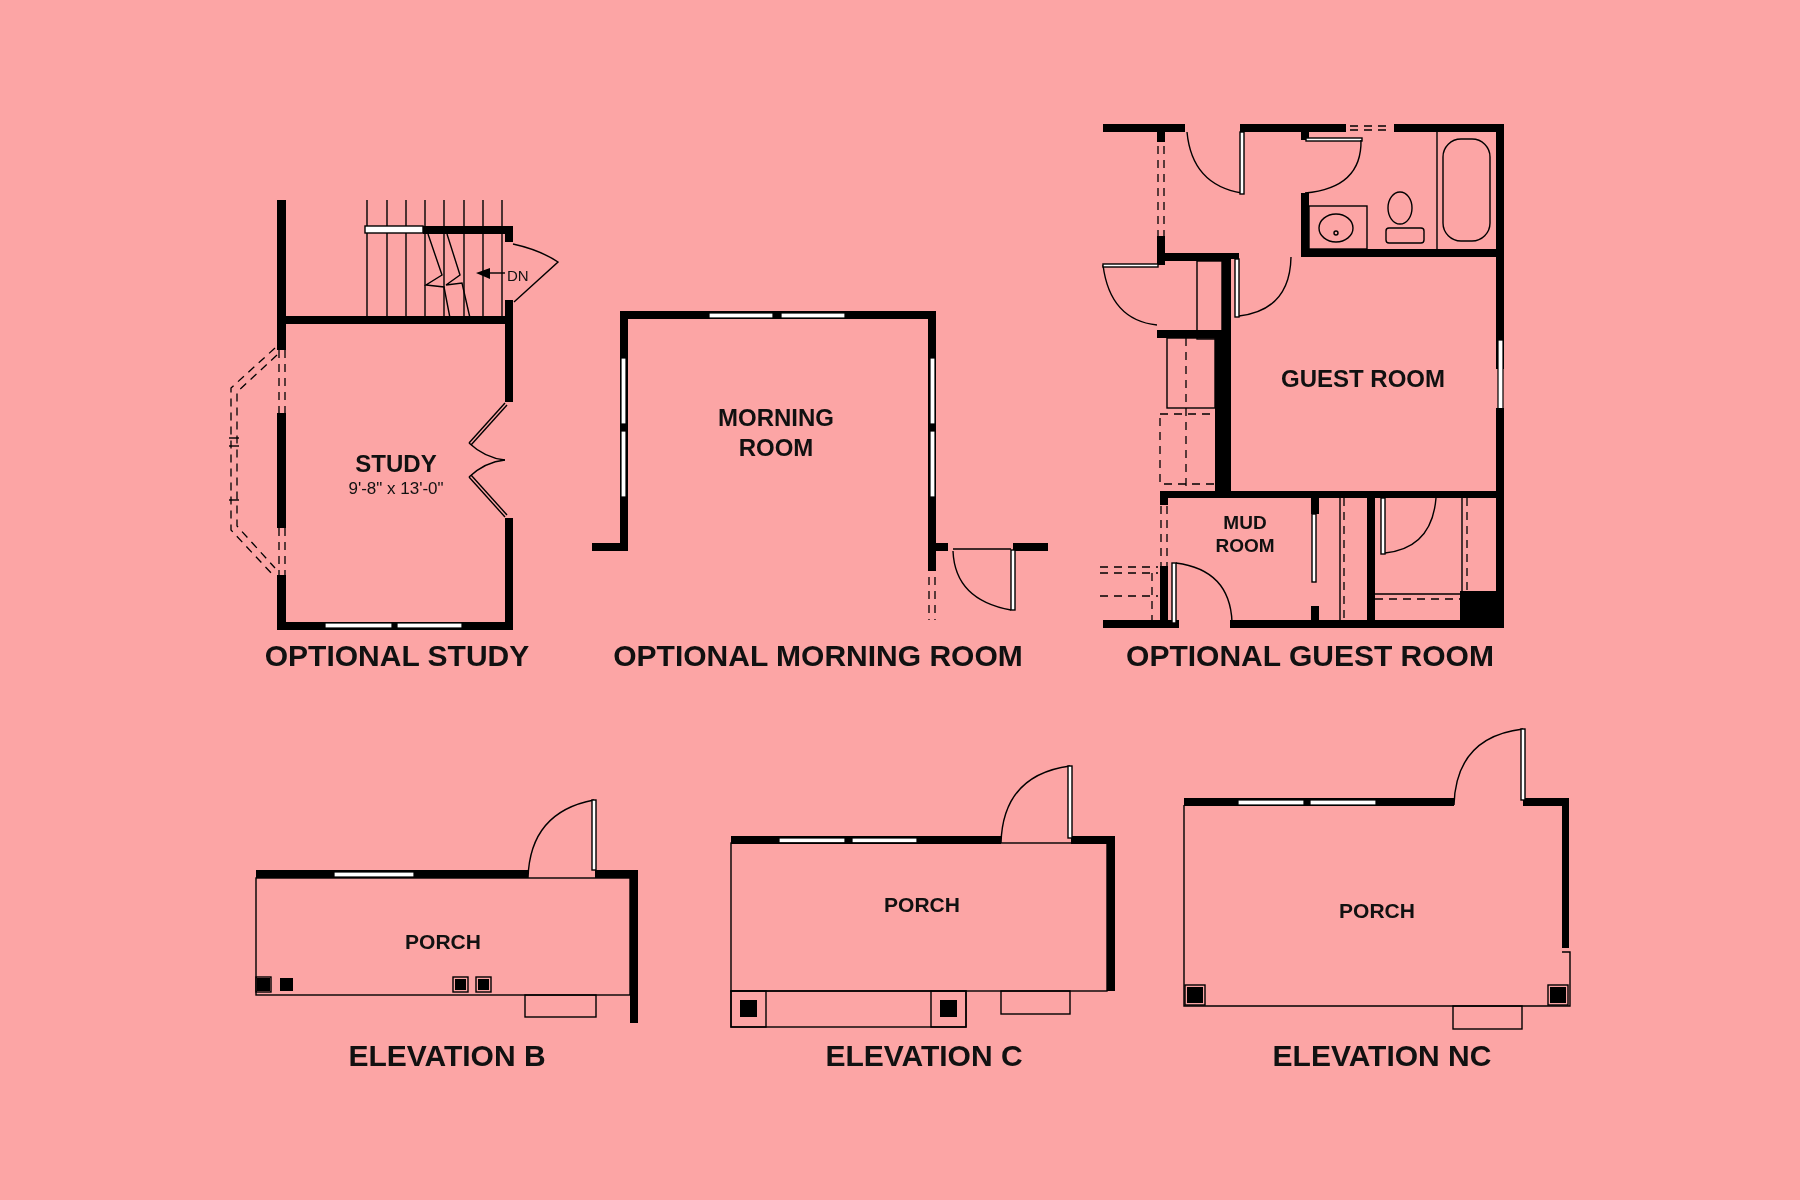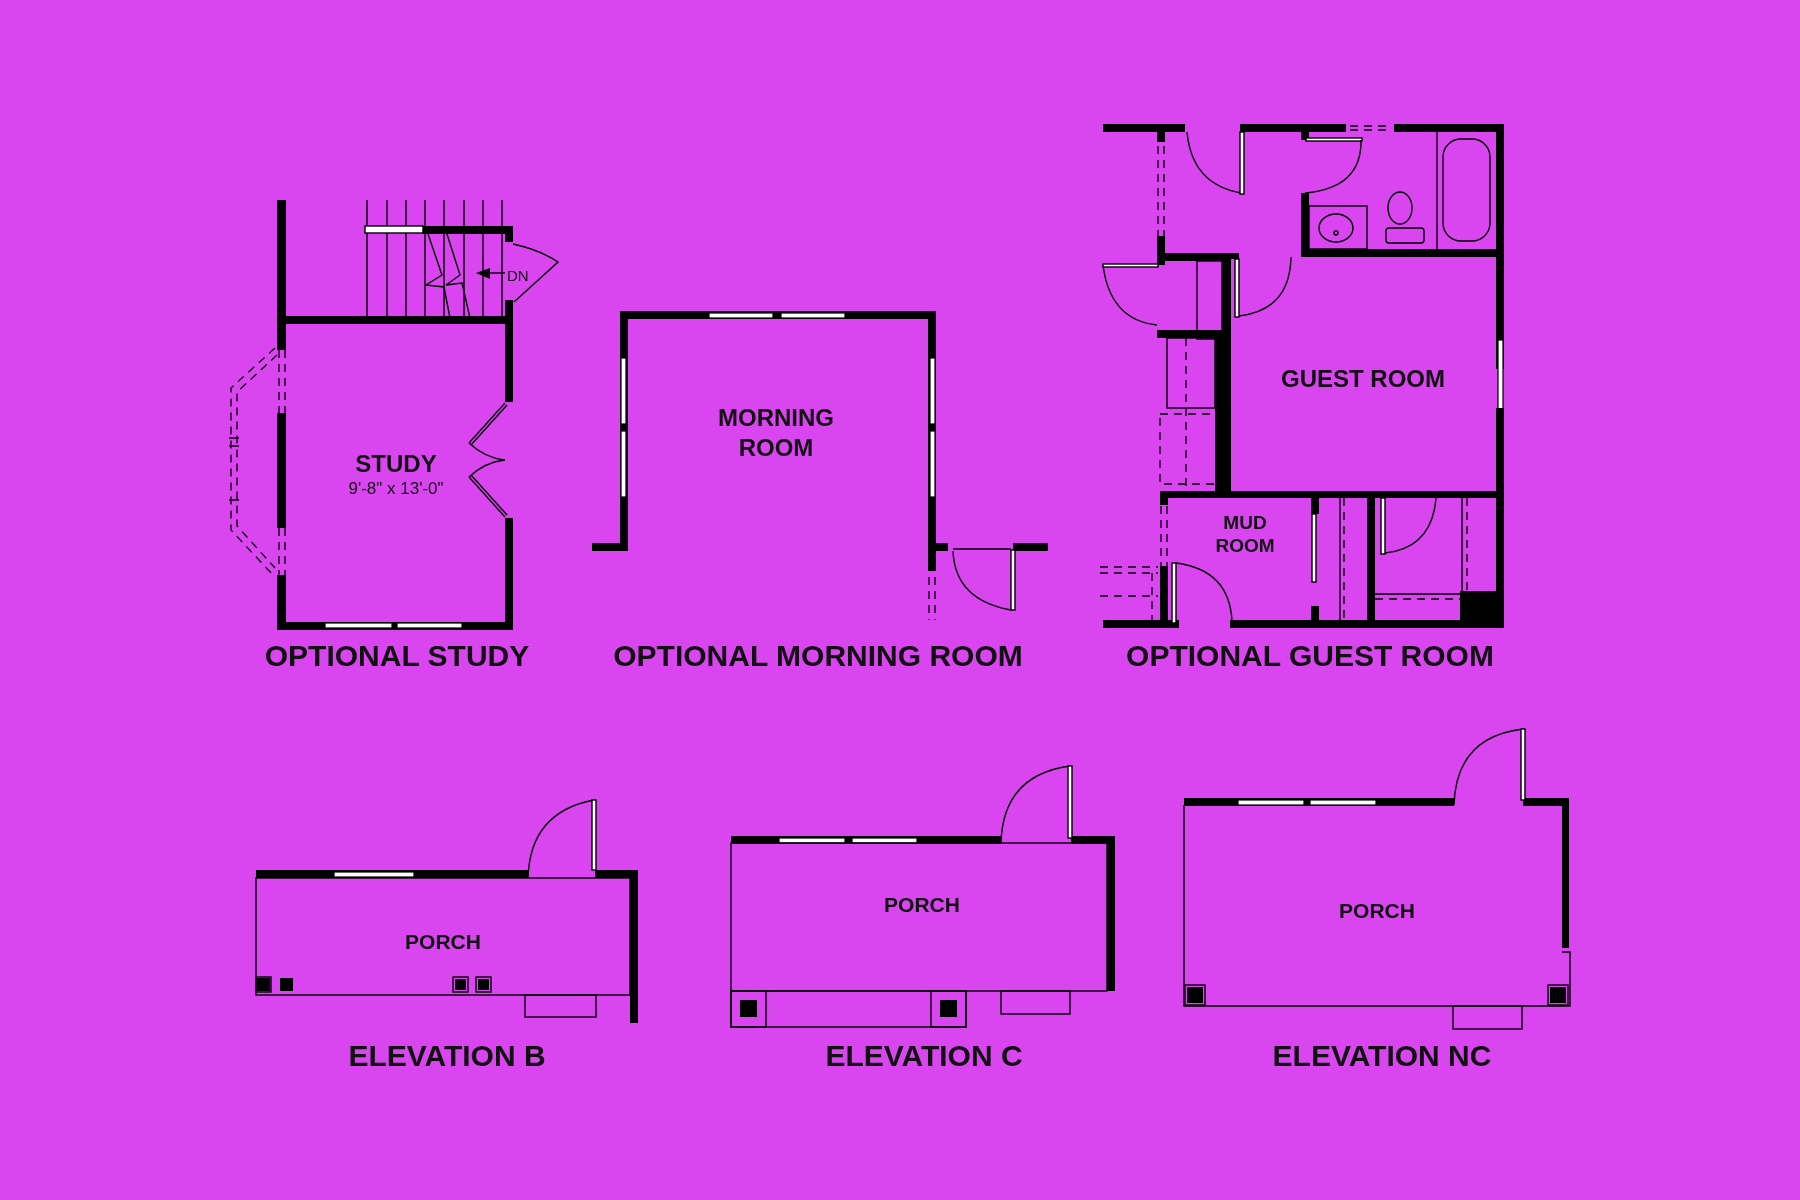--- a/index.html
+++ b/index.html
@@ -1,16 +1,16 @@
 <!DOCTYPE html>
 <html><head>
 <meta charset="utf-8">
 <style>
   html, body { margin: 0; padding: 0; background: #ffffff; }
-  #canvas { position: relative; width: 1800px; height: 1200px; background: #d946ef; overflow: hidden; }
+  #canvas { position: relative; width: 1800px; height: 1200px; background: #fca5a5; overflow: hidden; }
   svg { position: absolute; left: 0; top: 0; }
   .lbl { font-family: "Liberation Sans", sans-serif; font-weight: bold; fill: #111; }
   .title { font-size: 30px; }
   .room { font-size: 24px; }
   .porch { font-size: 21px; }
   .dim { font-family: "Liberation Sans", sans-serif; font-size: 17px; fill: #111; }
   .dn { font-family: "Liberation Sans", sans-serif; font-size: 15px; fill: #111; }
   .thin { stroke: #000; stroke-width: 1.4; fill: none; }
   .thinw { stroke: #000; stroke-width: 1.4; fill: #fff; }
   .dash { stroke: #000; stroke-width: 1.3; fill: none; stroke-dasharray: 8 6; }

